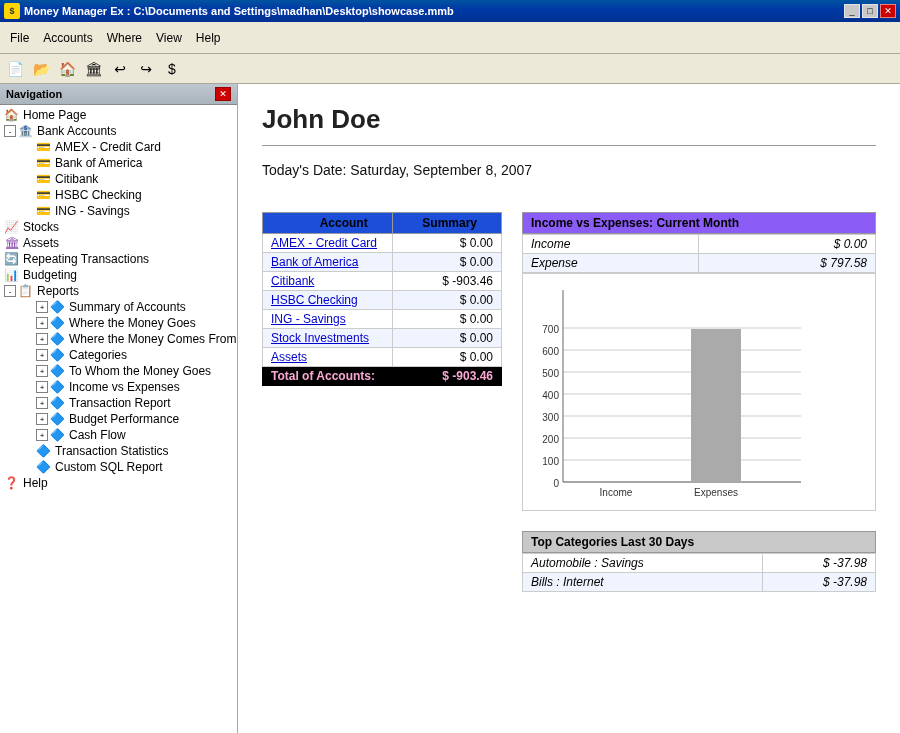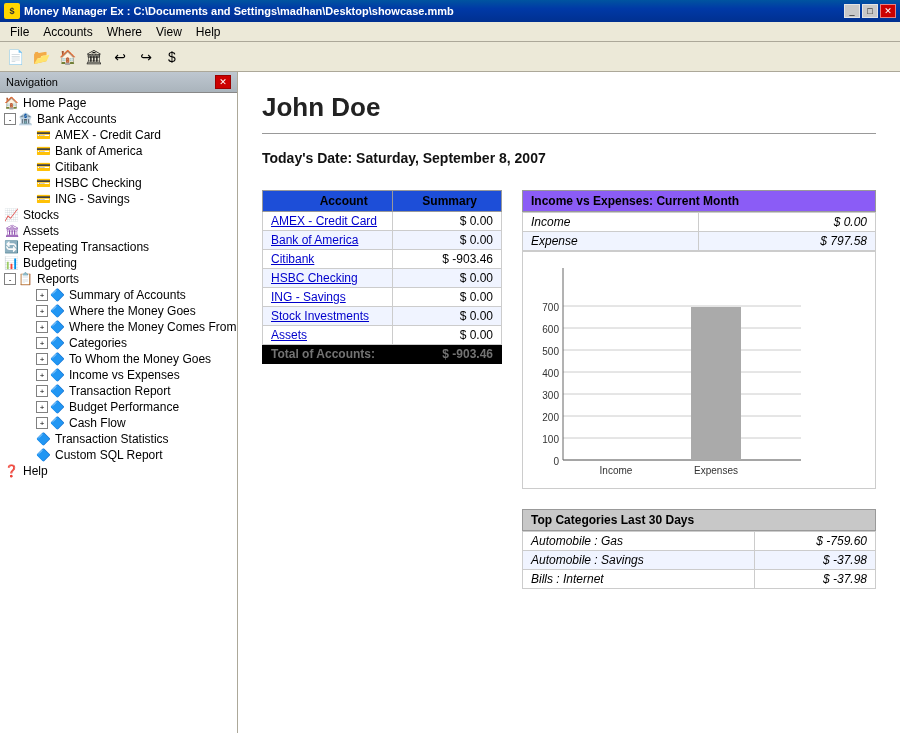--- a/index.html
+++ b/index.html
@@ -56,21 +56,21 @@
       cursor: pointer;
       color: white;
     }
     .tb-btn.minimize { background: #c8c8c8; color: #000; }
     .tb-btn.maximize { background: #c8c8c8; color: #000; }
     .tb-btn.close { background: #cc0000; color: white; }
 
     
     .menu-bar {
       background: #ece9d8;
-      height: 20px;
+      height: 32px;
       display: flex;
       align-items: center;
       border-bottom: 1px solid #aca899;
       padding: 0 4px;
       gap: 2px;
     }
     .menu-item {
       padding: 2px 6px;
       font-size: 12px;
       cursor: pointer;
@@ -115,21 +115,21 @@
       flex-direction: column;
     }
     .nav-header {
       background: linear-gradient(to bottom, #bec7d0, #aab4bc);
       padding: 3px 6px;
       display: flex;
       align-items: center;
       justify-content: space-between;
       border-bottom: 1px solid #888;
     }
-    .nav-header span { font-size: 11px; font-weight: normal; }
+    .nav-header span { font-size: 11px; font-weight: bold; }
     .nav-close {
       width: 16px;
       height: 14px;
       background: #cc0000;
       color: white;
       border: 1px solid #990000;
       display: flex;
       align-items: center;
       justify-content: center;
       font-size: 9px;
@@ -203,22 +203,22 @@
       margin-bottom: 10px;
       font-family: 'Arial', sans-serif;
     }
     .divider {
       border: none;
       border-top: 1px solid #999;
       margin-bottom: 16px;
     }
     .today-date {
       font-size: 14px;
-      font-weight: bold;
-      margin-bottom: 24px;
+      font-weight: normal;
+      margin-bottom: 34px;
       color: #111;
     }
 
     
     .tables-row {
       display: flex;
       gap: 20px;
       align-items: flex-start;
     }
 
@@ -243,21 +243,21 @@
     .accounts-table tr:nth-child(even) td { background: #f0f4ff; }
     .accounts-table tr:nth-child(odd) td { background: #ffffff; }
     .accounts-table .link {
       color: #0000cc;
       text-decoration: underline;
       cursor: pointer;
     }
     .accounts-table .amount { text-align: right; }
     .accounts-table .total-row td {
       background: #000 !important;
-      color: #737373;
+      color: #f9a8d4;
       font-weight: bold;
       border-color: #000;
     }
 
     
     .right-panel {
       flex: 1;
       min-width: 280px;
     }
 
@@ -591,24 +591,20 @@
               <text x="85" y="214" font-size="10" text-anchor="middle" fill="#333">Income</text>
               <text x="185" y="214" font-size="10" text-anchor="middle" fill="#333">Expenses</text>
             </svg>
           </div>
         </div>
 
         <div class="top-categories">
           <div class="tc-title">Top Categories Last 30 Days</div>
           <table class="tc-table">
             <tbody id="tc-tbody">
-            <tr>
-                  <td>Automobile : Gas</td>
-                  <td class="amount">$ -759.60</td>
-                </tr>
                 <tr>
                   <td>Automobile : Savings</td>
                   <td class="amount">$ -37.98</td>
                 </tr>
                 <tr>
                   <td>Bills : Internet</td>
                   <td class="amount">$ -37.98</td>
                 </tr>
               </tbody>
           </table>

